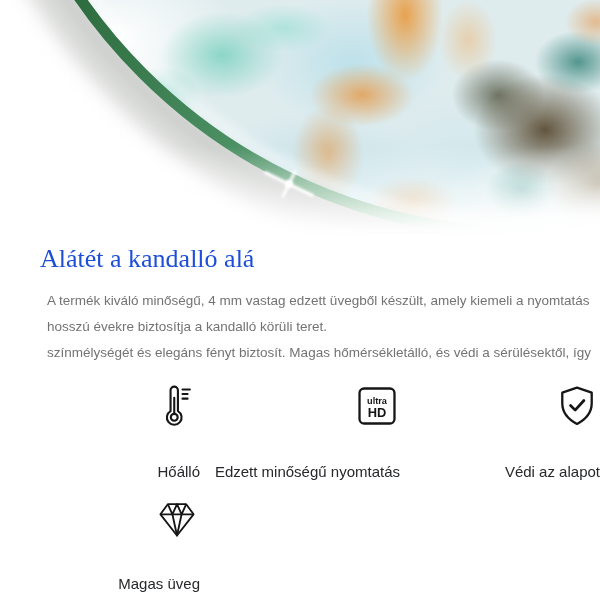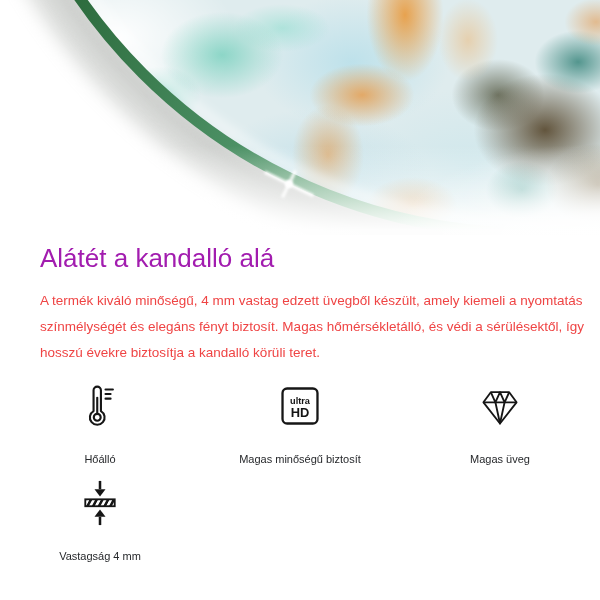--- a/index.html
+++ b/index.html
@@ -33,32 +33,32 @@
   }
   .hero-overlay{position:absolute;inset:0;display:block;}
   .fade{position:absolute;inset:0;pointer-events:none;
     background:
       radial-gradient(300px 140px at 100% 104%, rgba(255,255,255,.95) 0%, rgba(255,255,255,0) 72%),
       linear-gradient(to bottom, rgba(255,255,255,0) 62%, rgba(255,255,255,.5) 84%, rgba(255,255,255,.96) 98%);
   }
 
   
   .content{padding:0 40px;}
-  .title{margin:6px 0 12px;font-family:Liberation Sans, sans-serif;
-         font-weight:400;font-size:26px;line-height:35px;color:#a21caf;}
+  .title{margin:6px 0 12px;font-family:Liberation Serif, serif;
+         font-weight:400;font-size:26px;line-height:35px;color:#1d4ed8;}
   .title span{display:block;}
-  .desc{margin:8px 0 0;font-size:13.5px;line-height:26px;color:#ef4444;}
+  .desc{margin:8px 7px 0;font-size:13.5px;line-height:26px;color:#737373;}
   .desc span{display:block;white-space:nowrap;}
 
   
   .features{margin:16px -40px 0;display:grid;grid-template-columns:1fr 1fr 1fr;row-gap:14px;}
-  .feat{display:flex;flex-direction:column;align-items:center;}
+  .feat{display:flex;flex-direction:column;align-items:flex-end;gap:30px;}
   .icon-box{height:47px;display:flex;align-items:flex-end;justify-content:center;}
   .icon-box svg{display:block;}
-  .feat-label{margin-top:24px;font-size:11px;color:#26282b;}
+  .feat-label{margin-top:4px;font-size:15px;color:#26282b;}
 </style>
 </head>
 <body>
 
 <div class="page">
 
   <div class="hero">
     <div class="marble"></div>
 
     <svg class="hero-overlay" width="600" height="235" viewBox="0 0 600 235">
@@ -106,22 +106,22 @@
     <div class="fade"></div>
   </div>
 
   <div class="content">
     <h1 class="title">
       <span>Alátét a kandalló alá</span>
     </h1>
 
     <p class="desc">
       <span>A termék kiváló minőségű, 4 mm vastag edzett üvegből készült, amely kiemeli a nyomtatás</span>
+      <span>hosszú évekre biztosítja a kandalló körüli teret.</span>
       <span>színmélységét és elegáns fényt biztosít. Magas hőmérsékletálló, és védi a sérülésektől, így</span>
-      <span>hosszú évekre biztosítja a kandalló körüli teret.</span>
     </p>
 
     <div class="features">
 
       <div class="feat">
         <div class="icon-box">
           <svg width="46" height="46" viewBox="0 0 100 100" fill="none" stroke="#161616" stroke-width="4.6" stroke-linecap="round" stroke-linejoin="round">
             <path d="M36 16 a8 8 0 0 1 16 0 L52 61 a16 16 0 1 1 -16 0 Z"></path>
             <line x1="44" y1="32" x2="44" y2="67"></line>
             <circle cx="44" cy="74.5" r="7.5"></circle>
@@ -132,50 +132,42 @@
       </div>
 
       <div class="feat">
         <div class="icon-box">
           <svg width="46" height="46" viewBox="0 0 100 100">
             <rect x="12" y="12" width="76" height="76" rx="10" fill="none" stroke="#161616" stroke-width="5"></rect>
             <text x="50" y="45" text-anchor="middle" font-family="Liberation Sans, sans-serif" font-size="20" font-weight="600" fill="#141414">ultra</text>
             <text x="50" y="74" text-anchor="middle" font-family="Liberation Sans, sans-serif" font-size="28" font-weight="700" fill="#141414">HD</text>
           </svg>
         </div>
-        <div class="feat-label">Magas minőségű biztosít</div>
+        <div class="feat-label">Edzett minőségű nyomtatás</div>
       </div>
 
+      <div class="feat">
+        <div class="icon-box">
+          <svg width="46" height="46" viewBox="0 0 100 100" fill="none" stroke="#161616" stroke-linecap="round" stroke-linejoin="round">
+            <path stroke-width="5" d="M50 10 L82 21 V44 C82 66 69 79 50 89 C31 79 18 66 18 44 V21 Z"></path>
+            <path stroke-width="6" d="M36 49 L46 59 L65 38"></path>
+          </svg>
+        </div>
+        <div class="feat-label">Védi az alapot</div>
+      </div>
 
       <div class="feat">
         <div class="icon-box">
           <svg width="46" height="46" viewBox="0 0 100 100" fill="none" stroke="#161616" stroke-width="4" stroke-linejoin="round">
             <path d="M14 42 L30 20 H70 L86 42 L50 88 Z"></path>
             <path d="M14 42 H86"></path>
             <path d="M30 20 L40 42 L50 20 L60 42 L70 20"></path>
             <path d="M40 42 L50 88 L60 42"></path>
           </svg>
         </div>
         <div class="feat-label">Magas üveg</div>
       </div>
 
 
-      <div class="feat">
-        <div class="icon-box">
-          <svg width="46" height="46" viewBox="0 0 100 100">
-            <defs>
-              <pattern id="barHatch" width="11" height="11" patternUnits="userSpaceOnUse" patternTransform="rotate(28)">
-                <rect width="5.5" height="11" fill="#161616"></rect>
-              </pattern>
-            </defs>
-            <rect x="18" y="42" width="64" height="15" fill="url(#barHatch)" stroke="#161616" stroke-width="4"></rect>
-            <path d="M50 2 V20" stroke="#161616" stroke-width="5.5"></path>
-            <path d="M38 20 H62 L50 36 Z" fill="#161616"></path>
-            <path d="M50 98 V80" stroke="#161616" stroke-width="5.5"></path>
-            <path d="M38 80 H62 L50 64 Z" fill="#161616"></path>
-          </svg>
-        </div>
-        <div class="feat-label">Vastagság 4 mm</div>
-      </div>
 
     </div>
   </div>
 </div>
 
 </body></html>

